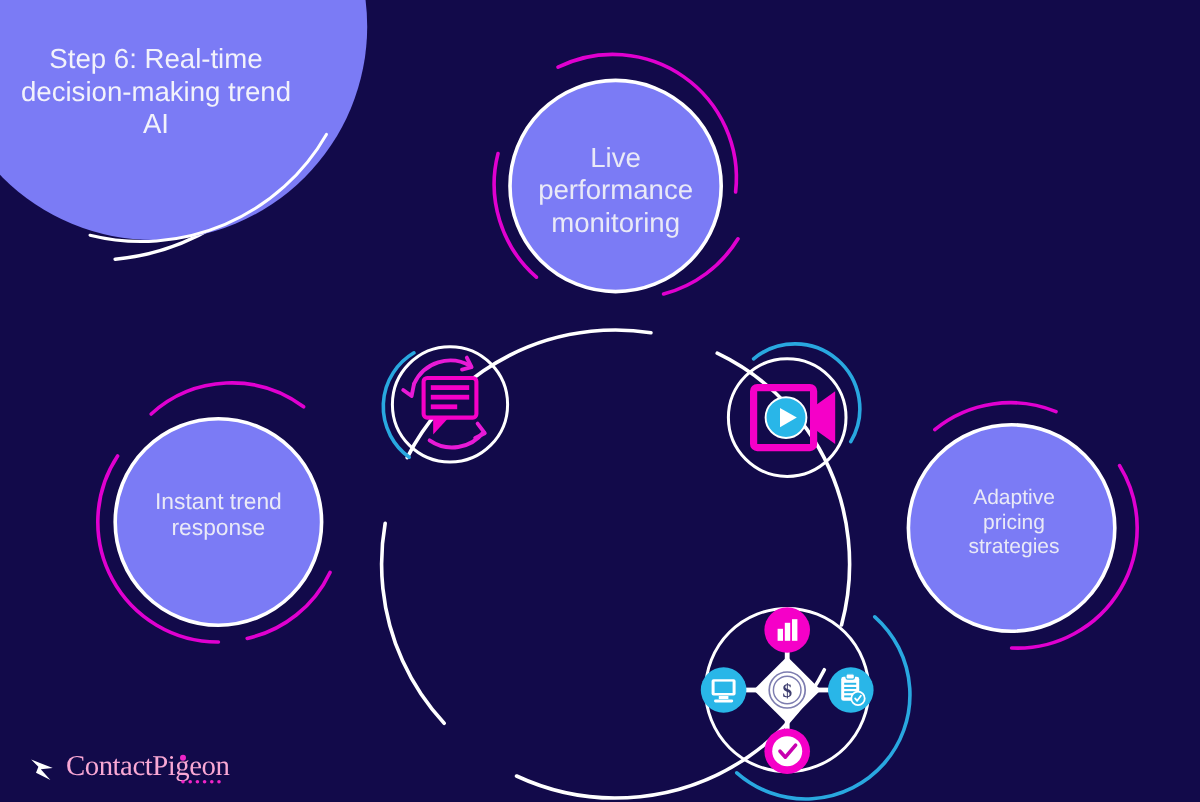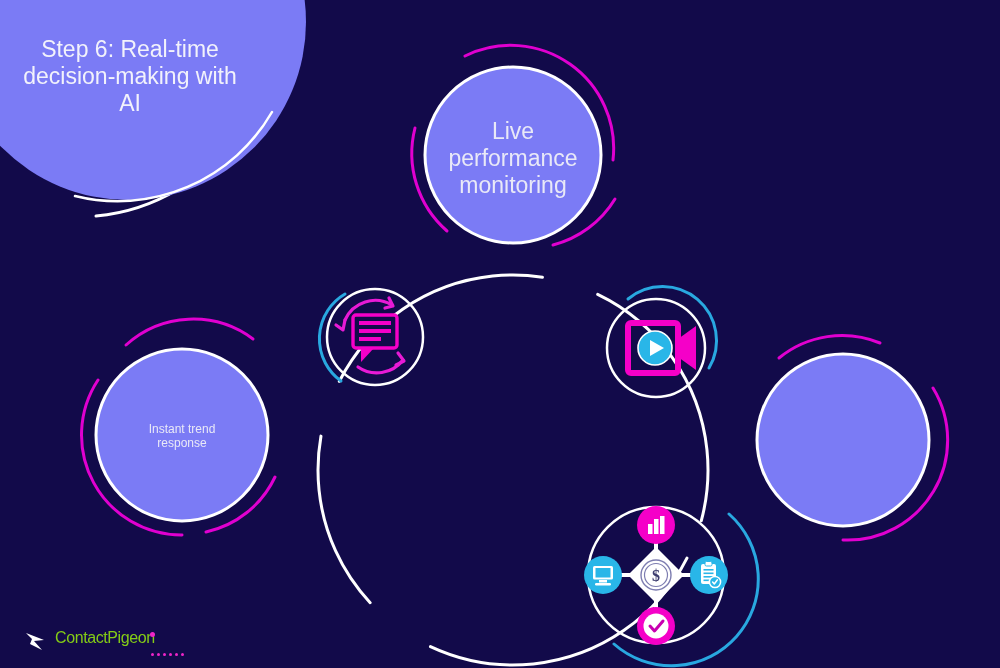--- a/index.html
+++ b/index.html
@@ -18,29 +18,29 @@
     text-align:center;
     line-height:1.18;
     pointer-events:none;
     white-space:pre-line;
   }
   #title-label{
     left:10px;top:36px;width:240px;
     font-size:23px;color:#f2f2fb;
   }
   #label-live{left:434px;top:118px;width:158px;font-size:23px;}
-  #label-trend{left:103px;top:422px;width:158px;font-size:12px;}
+  #label-trend{left:103px;top:408px;width:158px;font-size:19px;}
   #label-pricing{left:766px;top:404px;width:158px;font-size:17.5px;}
   #logo{
     position:absolute;left:24px;top:626px;
     display:flex;align-items:center;gap:7px;
   }
   #logo-text{
-    font-size:16px;color:#84cc16;letter-spacing:-0.4px;
-    font-family:Liberation Sans, sans-serif;position:relative;
+    font-size:24px;color:#f9a8d4;letter-spacing:-0.4px;
+    font-family:Liberation Serif, serif;position:relative;
   }
   #logo-dot{
     position:absolute;width:5px;height:5px;border-radius:50%;
     background:#ef25c8;left:95px;top:3px;
   }
   #logo-underdots{
     position:absolute;left:96px;top:24px;display:flex;gap:3px;
   }
   #logo-underdots i{display:block;width:3px;height:3px;border-radius:50%;background:#ef25c8;}
 </style>
@@ -163,26 +163,29 @@
           <path d="M 650 626 L 654.5 631 L 663 621" fill="none" stroke="#c800b0" stroke-width="3" stroke-linecap="round" stroke-linejoin="round"></path>
         </g>
       </g>
     </g>
 
     <g transform="translate(26,630)">
       <path d="M 0 3 L 18 10 L 8 11 L 16 20 L 4 14 L 6 9 Z" fill="#ffffff"></path>
     </g>
   </svg>
 
-  <div class="bubble-label" id="title-label">Step 6: Real-time decision-making with AI</div>
+  <div class="bubble-label" id="title-label">Step 6: Real-time decision-making trend AI</div>
   <div class="bubble-label" id="label-live">Live
 performance
 monitoring</div>
   <div class="bubble-label" id="label-trend">Instant trend
 response</div>
+  <div class="bubble-label" id="label-pricing">Adaptive
+pricing
+strategies</div>
 
   <div id="logo">
     <span style="display:inline-block;width:24px;height:24px;"></span>
     <span id="logo-text">
       <span>ContactPigeon</span>
       <i id="logo-dot"></i>
       <span id="logo-underdots">
         <i></i>
         <i></i>
         <i></i>

